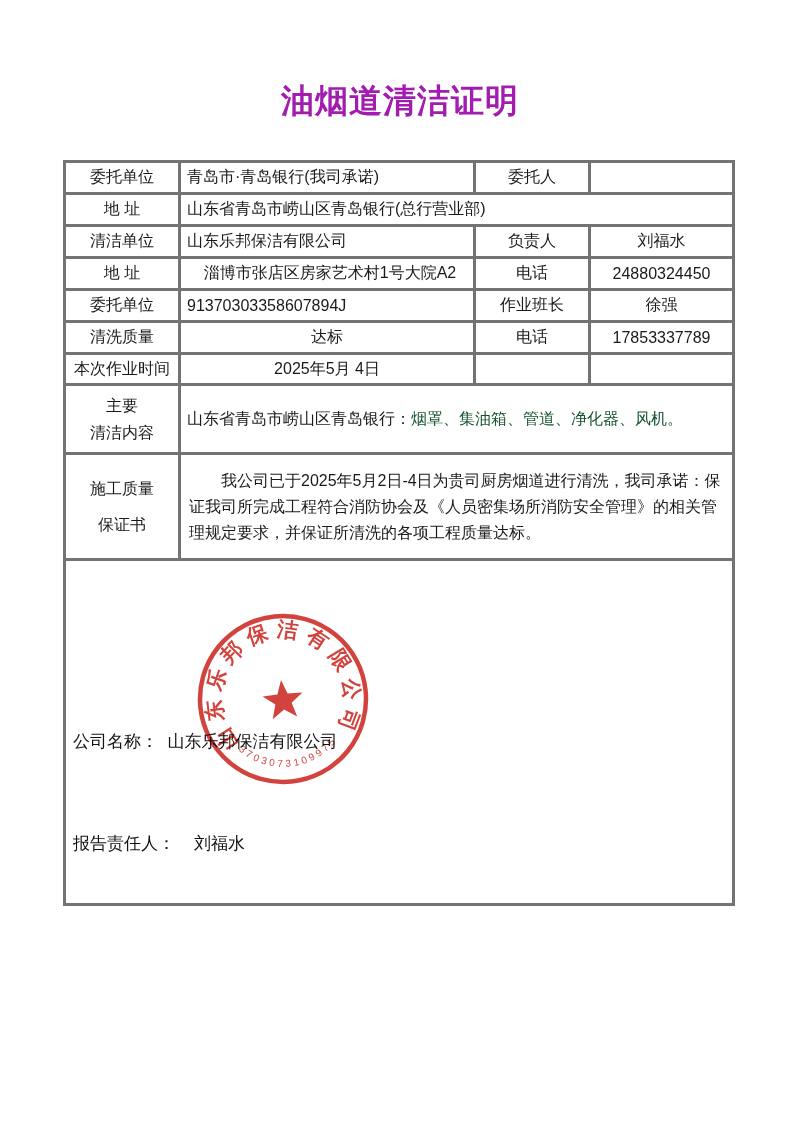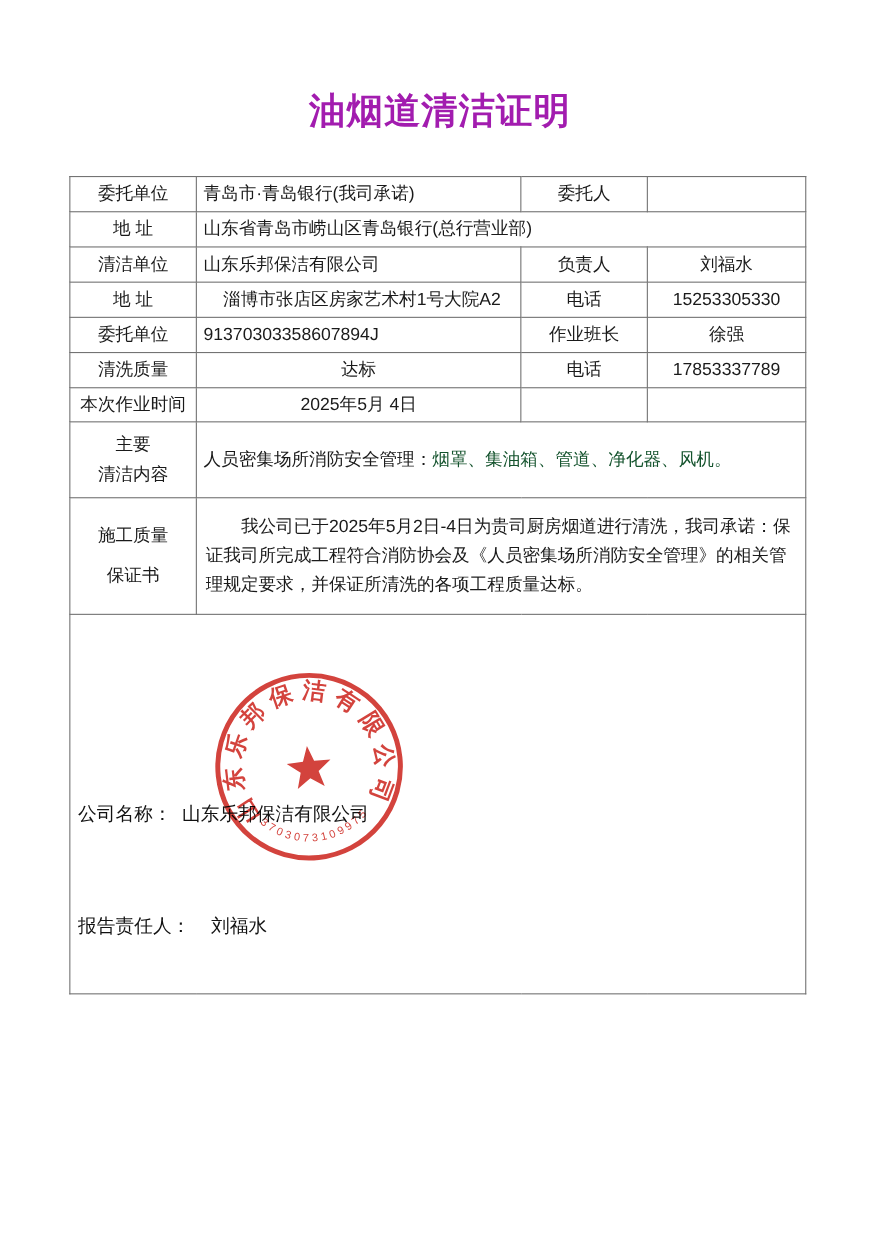--- a/index.html
+++ b/index.html
@@ -13,21 +13,21 @@
   .page-title {
     position: absolute; top: 79px; left: 0; width: 800px;
     text-align: center; font-size: 33px; font-weight: bold;
     letter-spacing: 1px; color: #a21caf;
   }
   table.cert {
     position: absolute; left: 63px; top: 160px;
     width: 669px; border-collapse: collapse; table-layout: fixed;
   }
   table.cert td {
-    border: 1px solid #737373;
+    border: 3px solid #737373;
     font-size: 16px; color: #1a1a1a;
     vertical-align: middle;
     overflow: hidden;
   }
   td.lbl { text-align: center; }
   td.val-left { text-align: left; padding-left: 6px; }
   td.val-center { text-align: center; }
   td.val-small { font-size: 13px; padding-left: 6px; text-align: center; }
   tr.r-std { height: 32px; }
   tr.r-7 { height: 31px; }
@@ -86,21 +86,21 @@
     <td class="lbl">清洁单位</td>
     <td class="val-left">山东乐邦保洁有限公司</td>
     <td class="lbl">负责人</td>
     <td class="val-center">刘福水</td>
   </tr>
 
   <tr class="r-std">
     <td class="lbl">地 址</td>
     <td class="val-small">淄博市张店区房家艺术村1号大院A2</td>
     <td class="lbl">电话</td>
-    <td class="val-center">15253305330</td>
+    <td class="val-center">24880324450</td>
   </tr>
 
   <tr class="r-std">
     <td class="lbl">委托单位</td>
     <td class="val-left">91370303358607894J</td>
     <td class="lbl">作业班长</td>
     <td class="val-center">徐强</td>
   </tr>
 
   <tr class="r-std">
@@ -116,21 +116,21 @@
     <td class="lbl"></td>
     <td class="val-center"></td>
   </tr>
 
   <tr class="r-main">
     <td class="lbl two-line">
       <div>主要</div>
       <div>清洁内容</div>
     </td>
     <td class="val-left main-content" colspan="3">
-      <span>人员密集场所消防安全管理：</span><span class="red-text">烟罩、集油箱、管道、净化器、风机。</span>
+      <span>山东省青岛市崂山区青岛银行：</span><span class="red-text">烟罩、集油箱、管道、净化器、风机。</span>
     </td>
   </tr>
 
   <tr class="r-quality">
     <td class="lbl two-line">
       <div>施工质量</div>
       <div style="height:9px"></div>
       <div>保证书</div>
     </td>
     <td colspan="3">

